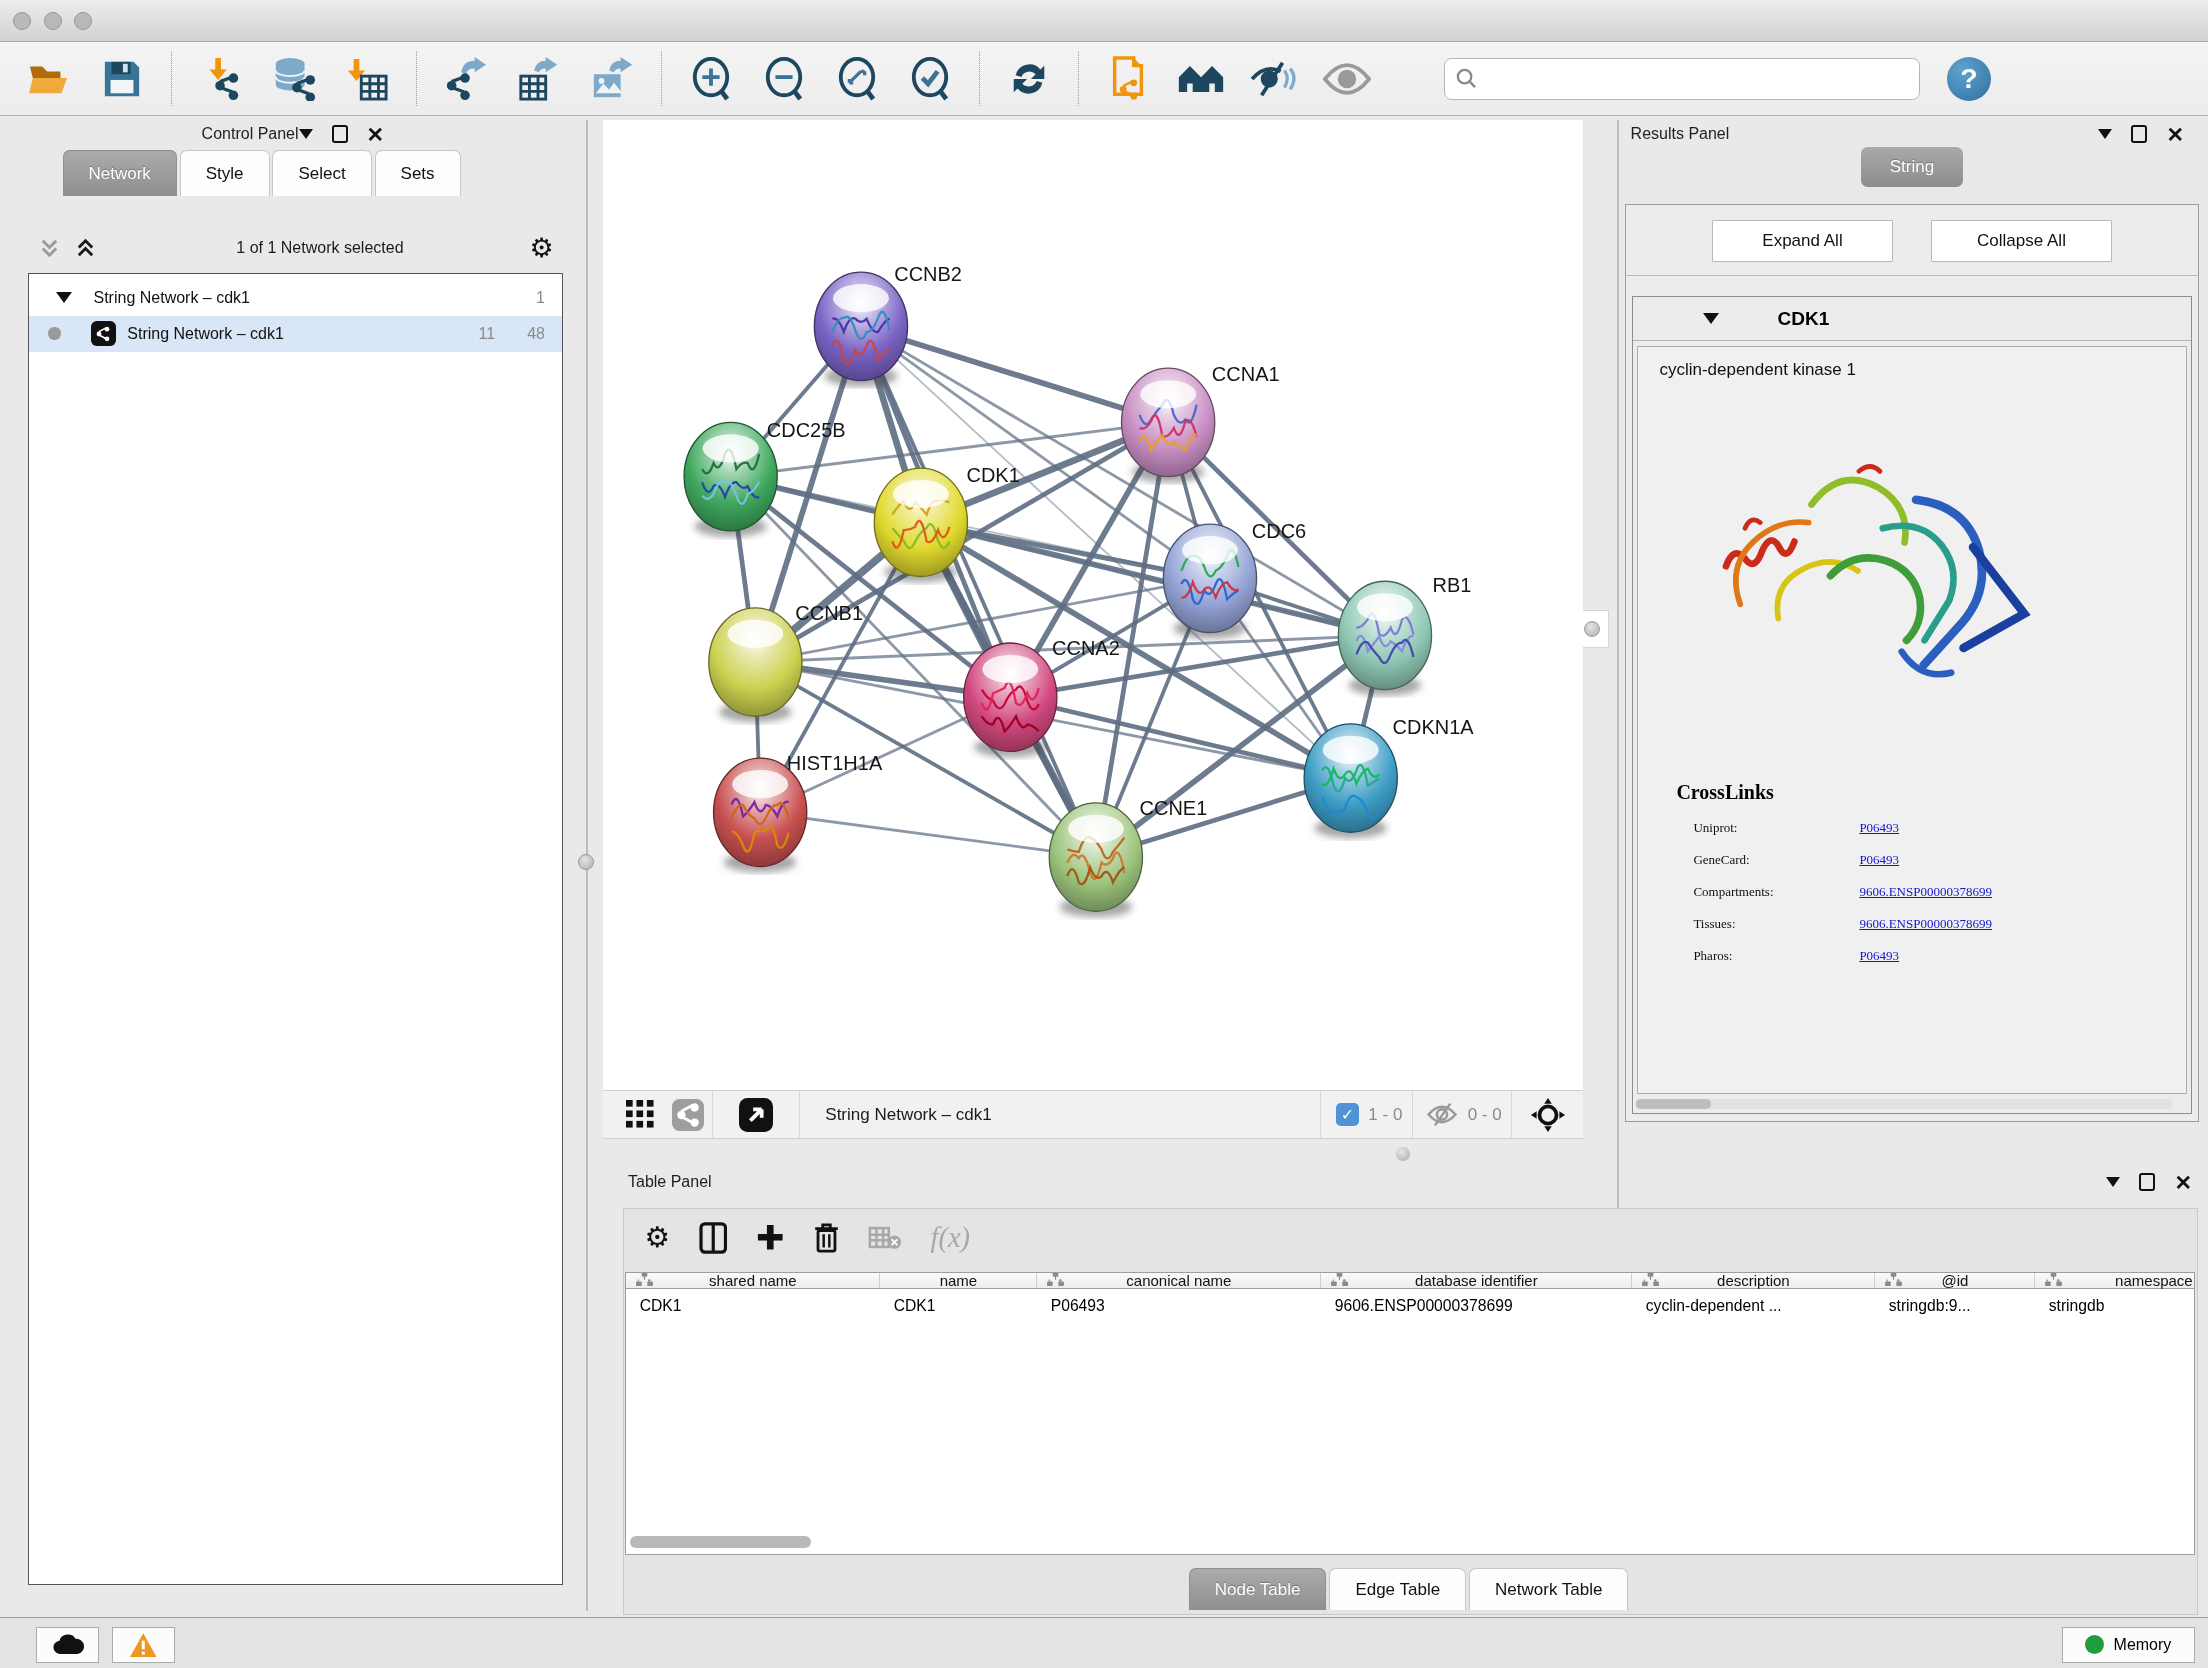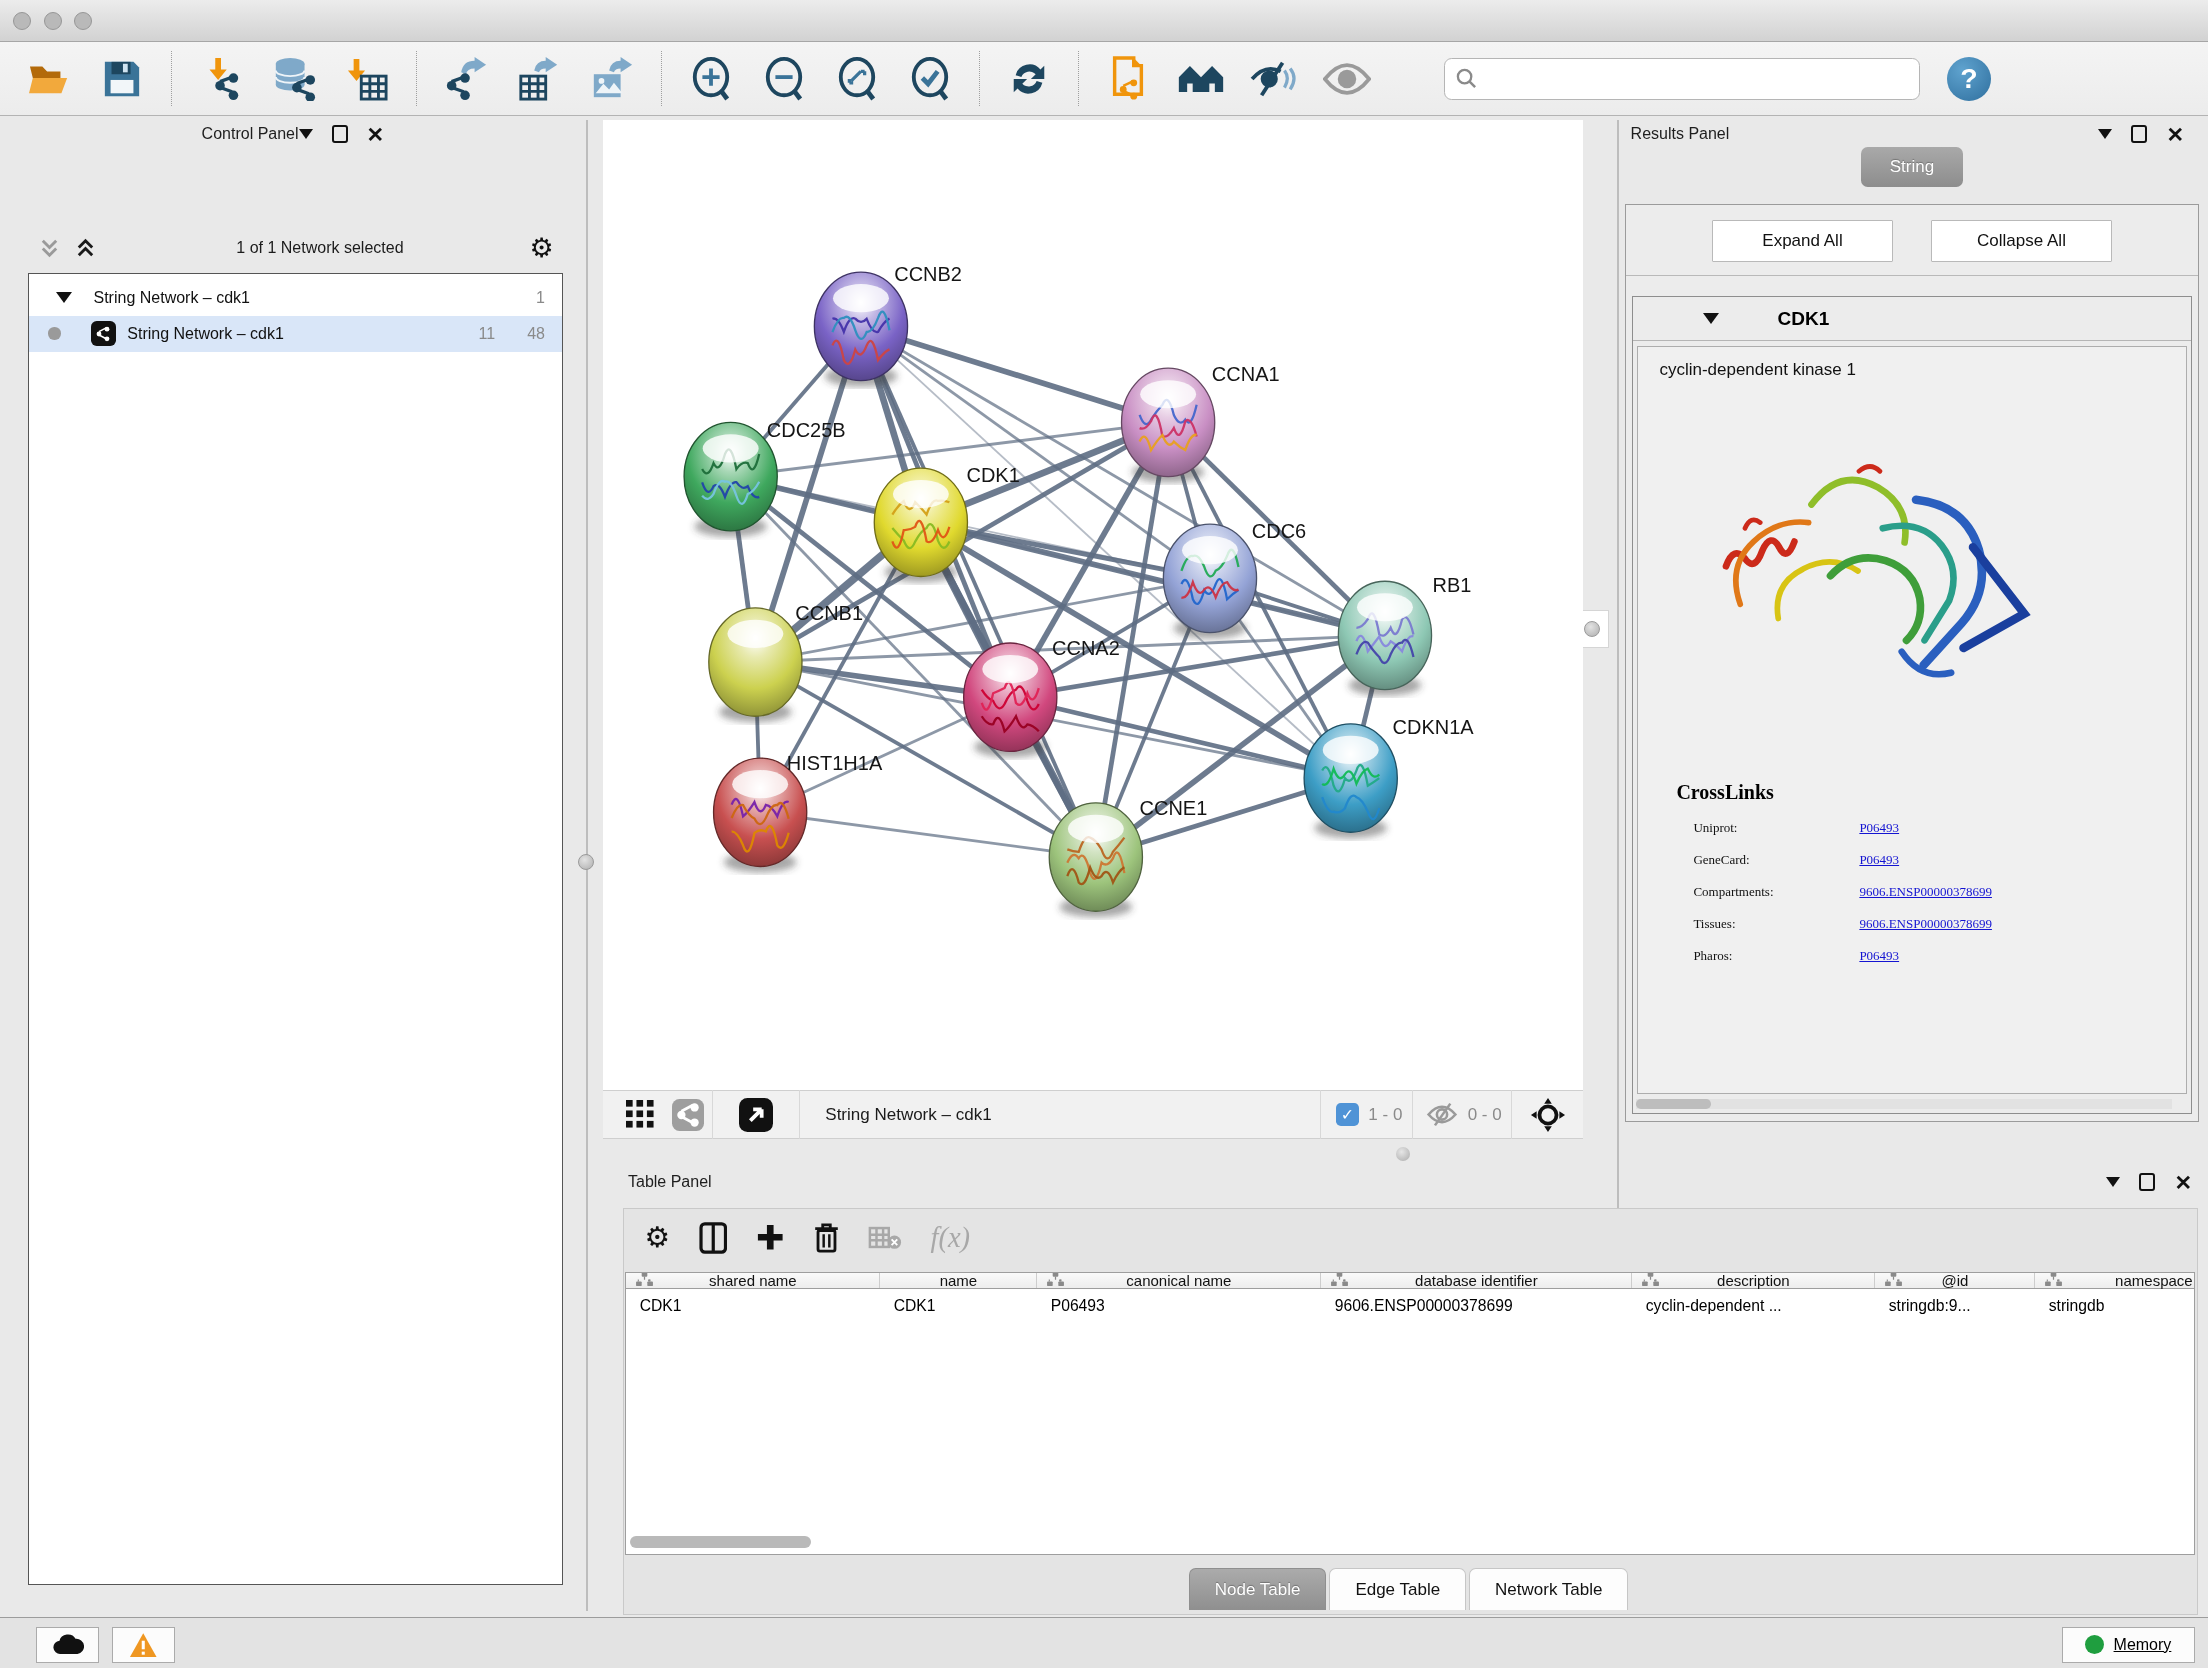--- a/index.html
+++ b/index.html
@@ -137,21 +137,21 @@
     flex-shrink:0; overflow:hidden; white-space:nowrap; }
   #tp-hscroll { position:absolute; left:3.8px; bottom:5.7px; height:12.4px; width:1560px; }
   #tp-hscroll .thumb { width:181px; height:12.4px; background:#b9b9b9; border-radius:6.7px; }
   #tp-tabs { position:absolute; left:0; right:0; bottom:3.8px; display:flex; justify-content:center; }
   #tp-tabs .tab { height:42px; border-radius:6.7px 6.7px 0 0; }
 
   
   #statusbar { position:absolute; left:0; top:1617px; width:2208px; height:51px;
     background:#e3e3e3; border-top:1.9px solid #9c9c9c; }
   .sb-btn { position:absolute; top:8.6px; height:36px; background:#fcfcfc; border:1.9px solid #ababab;
-    display:flex; align-items:center; justify-content:center;text-decoration:underline; }
+    display:flex; align-items:center; justify-content:center; }
   #memory-btn { right:13.3px; width:133px; gap:9.5px; font-size:16px; color:#000; }
   #memory-dot { width:19px; height:19px; border-radius:50%; }
 
   .splitter-dot { position:absolute; width:14.3px; height:14.3px; border-radius:50%;
     background:radial-gradient(circle at 40% 35%, #e6e6e6, #ababab); }
 </style>
 </head>
 <body>
 
 <div id="titlebar">
@@ -341,20 +341,26 @@
 
 <div id="control-panel">
   <div id="cp-header">
     <div class="panel-title">Control Panel</div>
     <div class="panel-ctrls">
       <div class="pc-tri"></div>
       <div class="pc-float"></div>
       <div class="pc-close">✕</div>
     </div>
   </div>
+  <div id="cp-tabs">
+      <div class="tab active">Network</div>
+      <div class="tab">Style</div>
+      <div class="tab">Select</div>
+      <div class="tab">Sets</div>
+    </div>
   <div id="cp-body">
     <div id="cp-selbar">
       <svg class="chev" width="23" height="23" viewBox="0 0 24 24">
         <path d="M5 4 l7 7 7-7 M5 12 l7 7 7-7" fill="none" stroke="#9a9a9a" stroke-width="3"></path>
       </svg>
       <svg class="chev" width="23" height="23" viewBox="0 0 24 24">
         <path d="M5 11 l7-7 7 7 M5 19 l7-7 7 7" fill="none" stroke="#1a1a1a" stroke-width="3"></path>
       </svg>
       <div id="cp-seltext">1 of 1 Network selected</div>
       <div style="font-size:27px; color:#111;">⚙</div>

